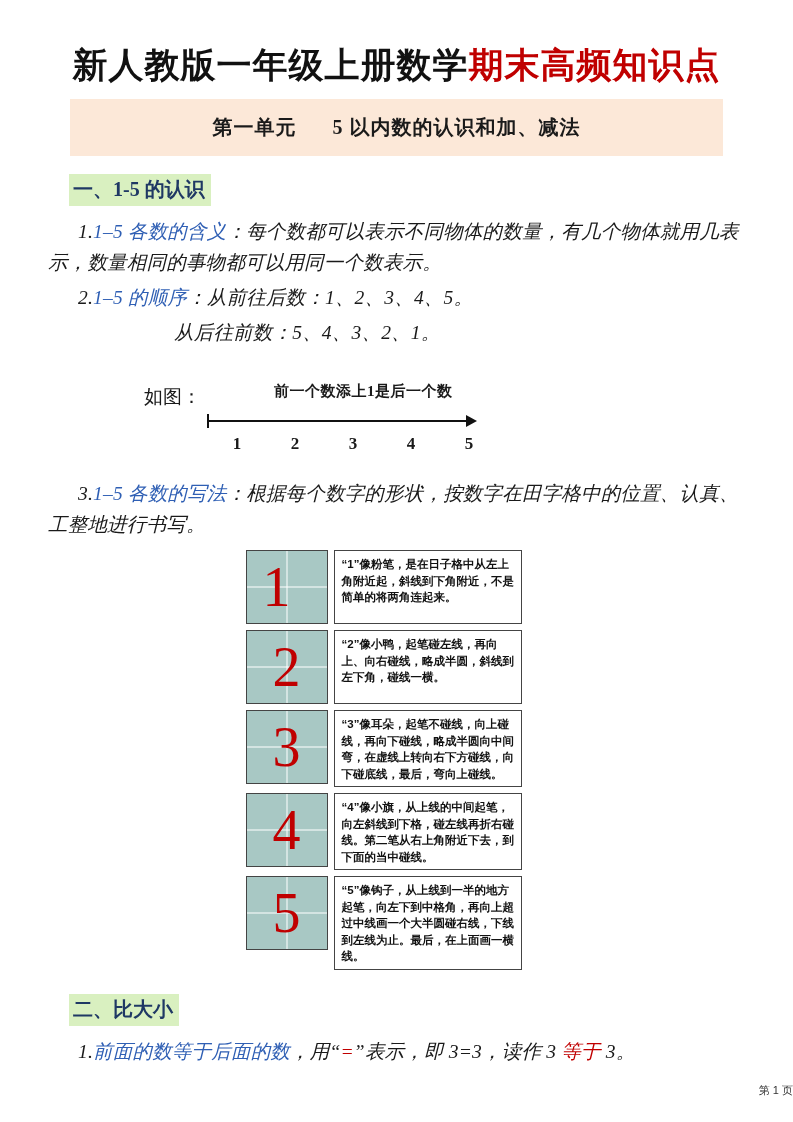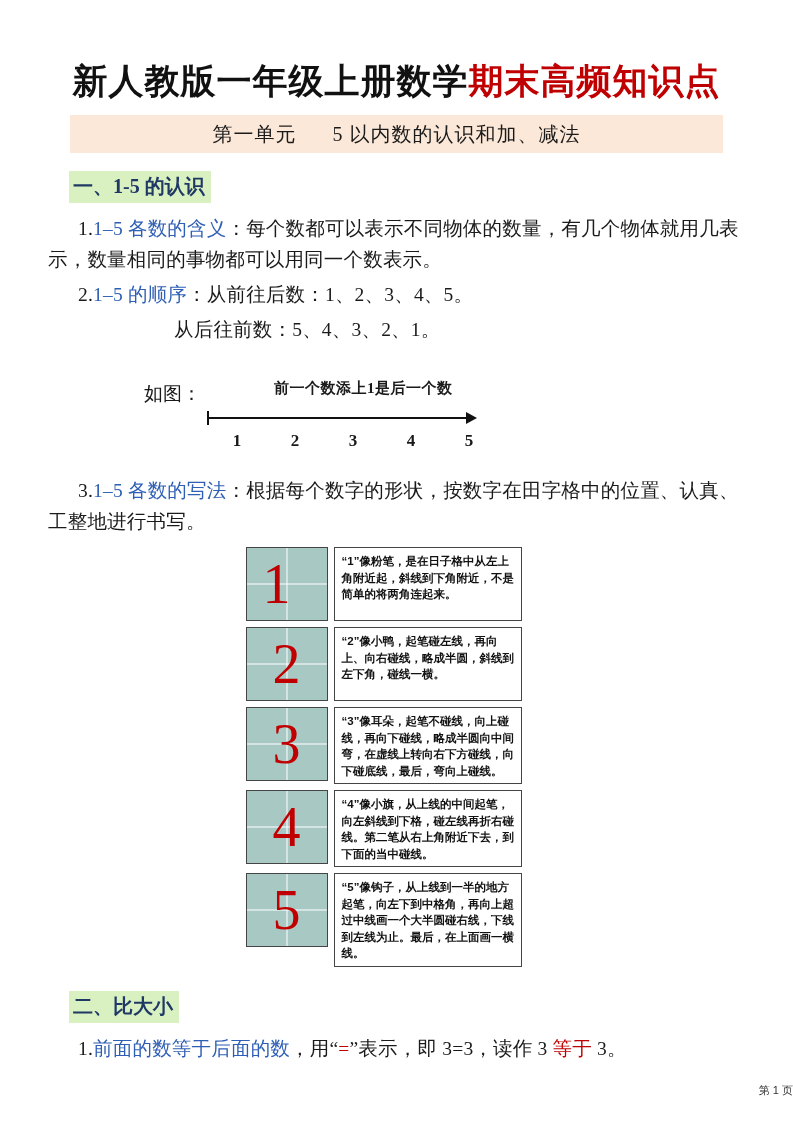--- a/index.html
+++ b/index.html
@@ -12,46 +12,46 @@
     height: 1122px;
     font-family: "Liberation Serif", "DejaVu Serif", serif;
     color: #1a1a1a;
     position: relative;
     overflow: hidden;
   }
   .page {
     width: 793px;
     height: 1122px;
     box-sizing: border-box;
-    padding: 44px 48px 20px 48px;
+    padding: 28px 48px 20px 48px;
     position: relative;
   }
 
   
   .title {
     text-align: center;
     font-size: 35px;
     font-weight: bold;
     letter-spacing: 1px;
     margin: 14px 0 10px 0;
     white-space: nowrap;
   }
   .title .t-red { color: #c00000; }
   .title .t-dark { color: #111111; }
 
   
   .unit-banner {
     background: #fce8d8;
     margin: 10px 22px 0 22px;
-    height: 38px;
+    height: 57px;
     display: flex;
     align-items: center;
     justify-content: center;
     font-size: 20px;
-    font-weight: normal;
+    font-weight: bold;
     color: #1a1a1a;
     letter-spacing: 1px;
   }
   .unit-banner .gap { display: inline-block; width: 36px; }
 
   
   .sec-head {
     margin: 18px 0 6px 2px;
     font-size: 20px;
     font-weight: bold;
@@ -62,20 +62,21 @@
   .hl-green { background: #d9f0c0; }
   .sec-head-wrap { display: block; margin-left: 19px; }
 
   
   p.para {
     font-size: 19.5px;
     line-height: 31px;
     margin: 4px 0 2px 0;
     text-indent: 0;
     letter-spacing: 0.2px;
+    font-style: italic;
   }
   .indent { padding-left: 30px; }
   .indent2 { padding-left: 126px; }
   .blue { color: #2f5fb4; }
   .red { color: #c00000; }
 
   
   .figure-wrap {
     margin: 14px 0 6px 0;
     position: relative;

